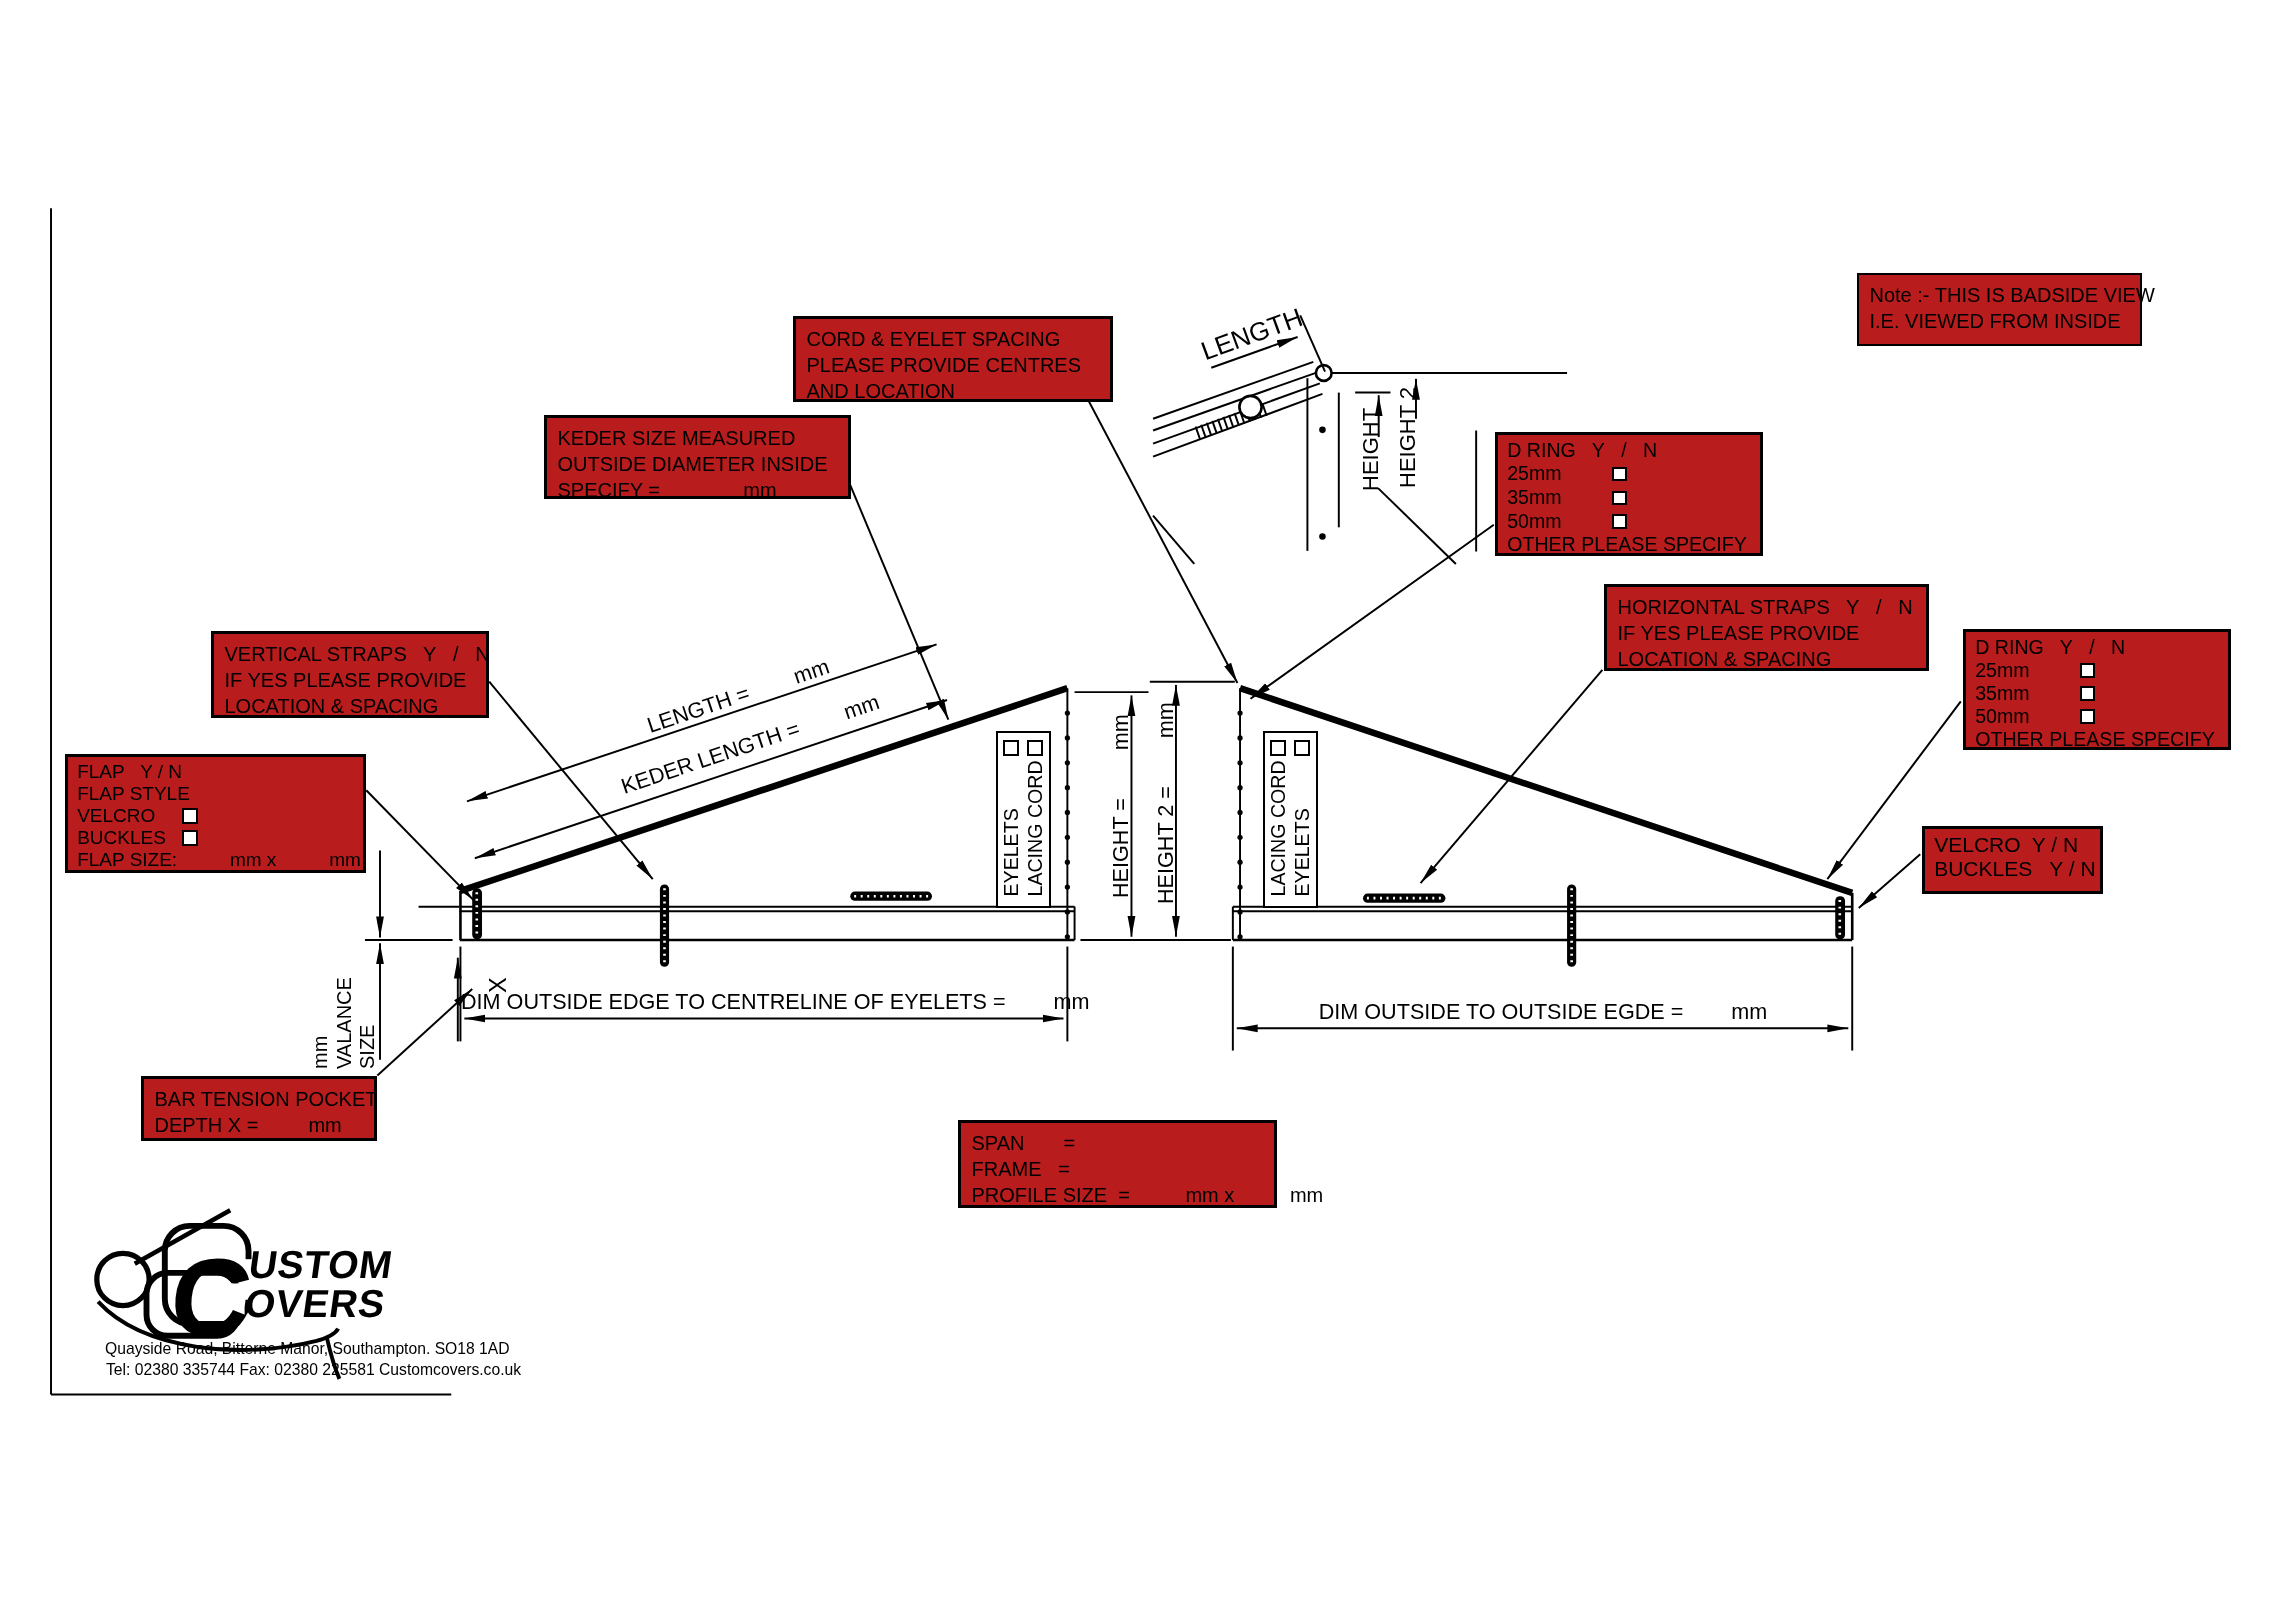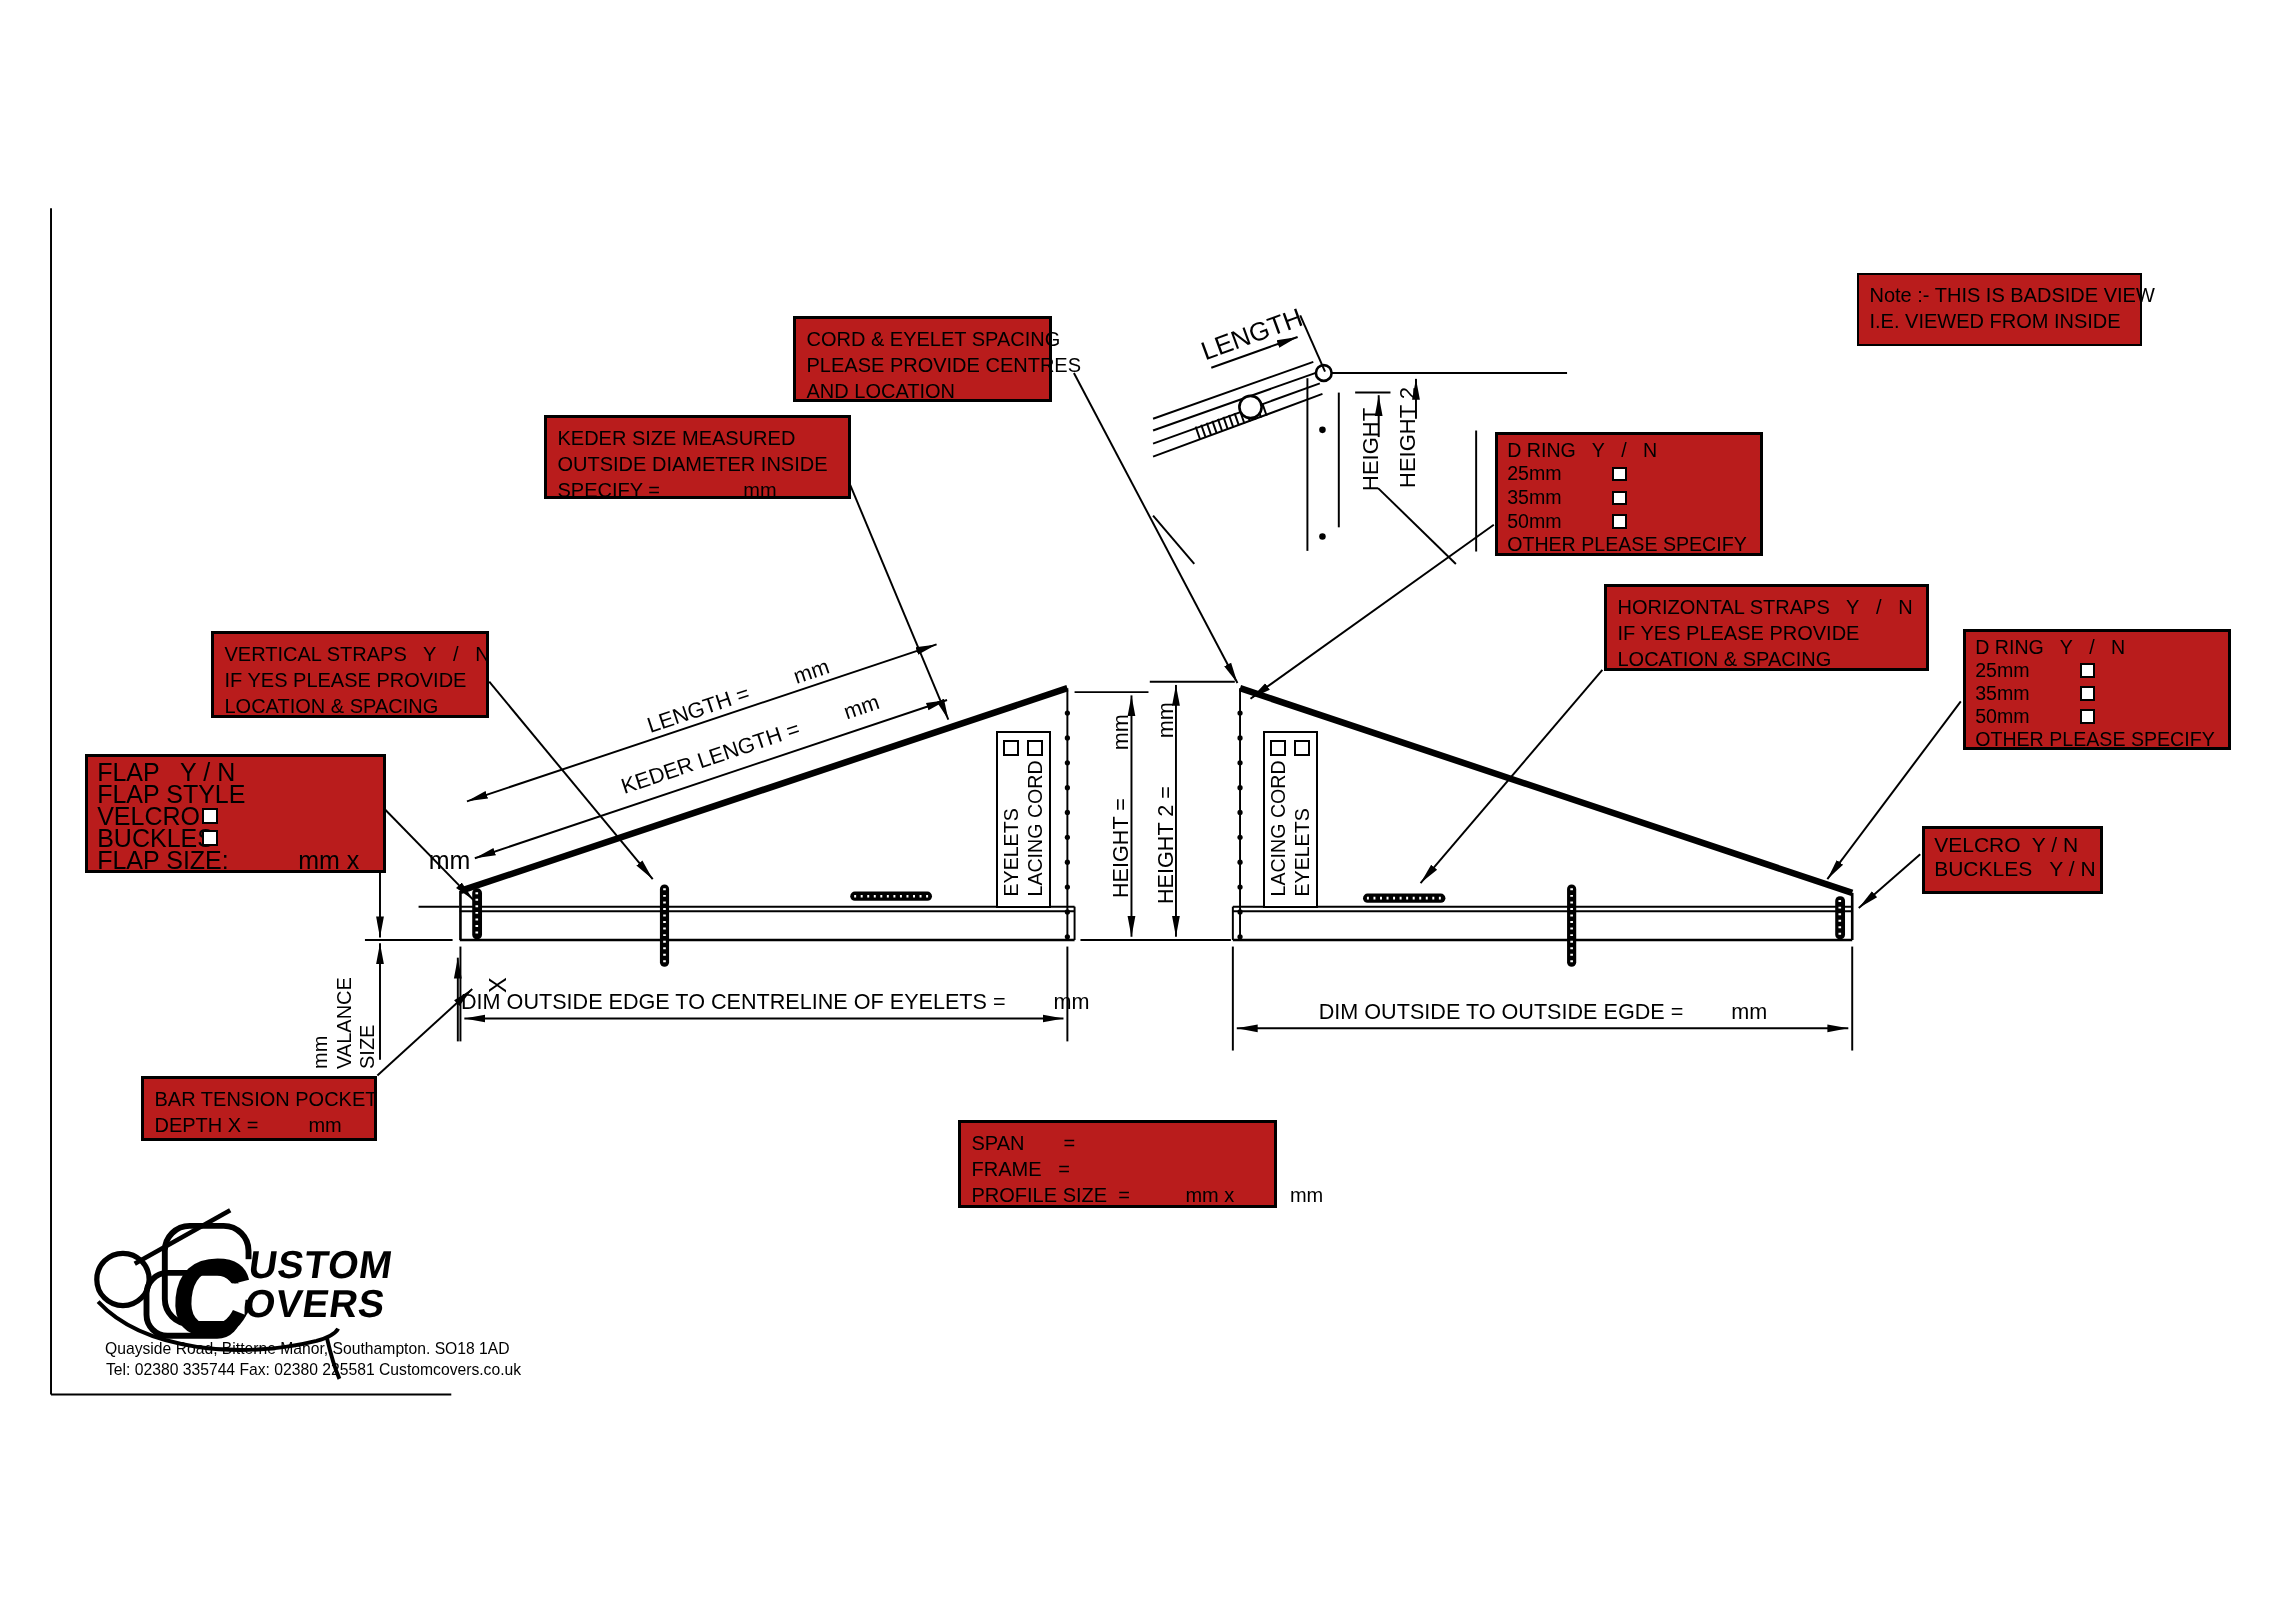--- a/index.html
+++ b/index.html
@@ -197,21 +197,21 @@
     <path d="M150,1990 C220,2066 372,2078 484,2050 C504,2044 514,2037 517,2031" stroke-width="6"></path>
     <path d="M500,2046 C506,2072 512,2092 519,2108" stroke-width="6"></path>
   </g>
 </svg>
 
 <div class="box" style="left:1857px; top:273px; width:285px; height:73px; border-width:2.6px;">
   <div>Note :- THIS IS BADSIDE VIEW</div>
   <div>I.E. VIEWED FROM INSIDE</div>
 </div>
 
-<div class="box" style="left:793px; top:316px; width:259px; height:86px;">
+<div class="box" style="left:793px; top:316px; width:320px; height:86px;">
   <div>CORD &amp; EYELET SPACING</div>
   <div>PLEASE PROVIDE CENTRES</div>
   <div>AND LOCATION</div>
 </div>
 
 <div class="box" style="left:535px; top:415px; width:307px; height:84px;margin-left:9px;">
   <div>KEDER SIZE MEASURED</div>
   <div>OUTSIDE DIAMETER INSIDE</div>
   <div>SPECIFY =&nbsp;&nbsp;&nbsp;&nbsp;&nbsp;&nbsp;&nbsp;&nbsp;&nbsp;&nbsp;&nbsp;&nbsp;&nbsp;&nbsp; mm</div>
 </div>
@@ -255,21 +255,21 @@
     </div>
   <div>OTHER PLEASE SPECIFY</div>
 </div>
 
 <div class="box" style="left:211px; top:631px; width:278px; height:87px;">
   <div>VERTICAL STRAPS&nbsp;&nbsp; Y&nbsp;&nbsp; /&nbsp;&nbsp; N</div>
   <div>IF YES PLEASE PROVIDE</div>
   <div>LOCATION &amp; SPACING</div>
 </div>
 
-<div class="box" style="left:65px; top:754px; width:301px; height:119px; font-size:25px; line-height:22px; padding:3.9px 9.2px;margin-left:20px;">
+<div class="box" style="left:65px; top:754px; width:301px; height:119px; font-size:19px; line-height:22px; padding:3.9px 9.2px;">
   <div>FLAP&nbsp;&nbsp; Y / N</div>
   <div>FLAP STYLE</div>
   <div class="row">
       <span class="lblw">VELCRO</span>
       <span class="cb"></span>
     </div>
   <div class="row">
       <span class="lblw">BUCKLES</span>
       <span class="cb"></span>
     </div>

